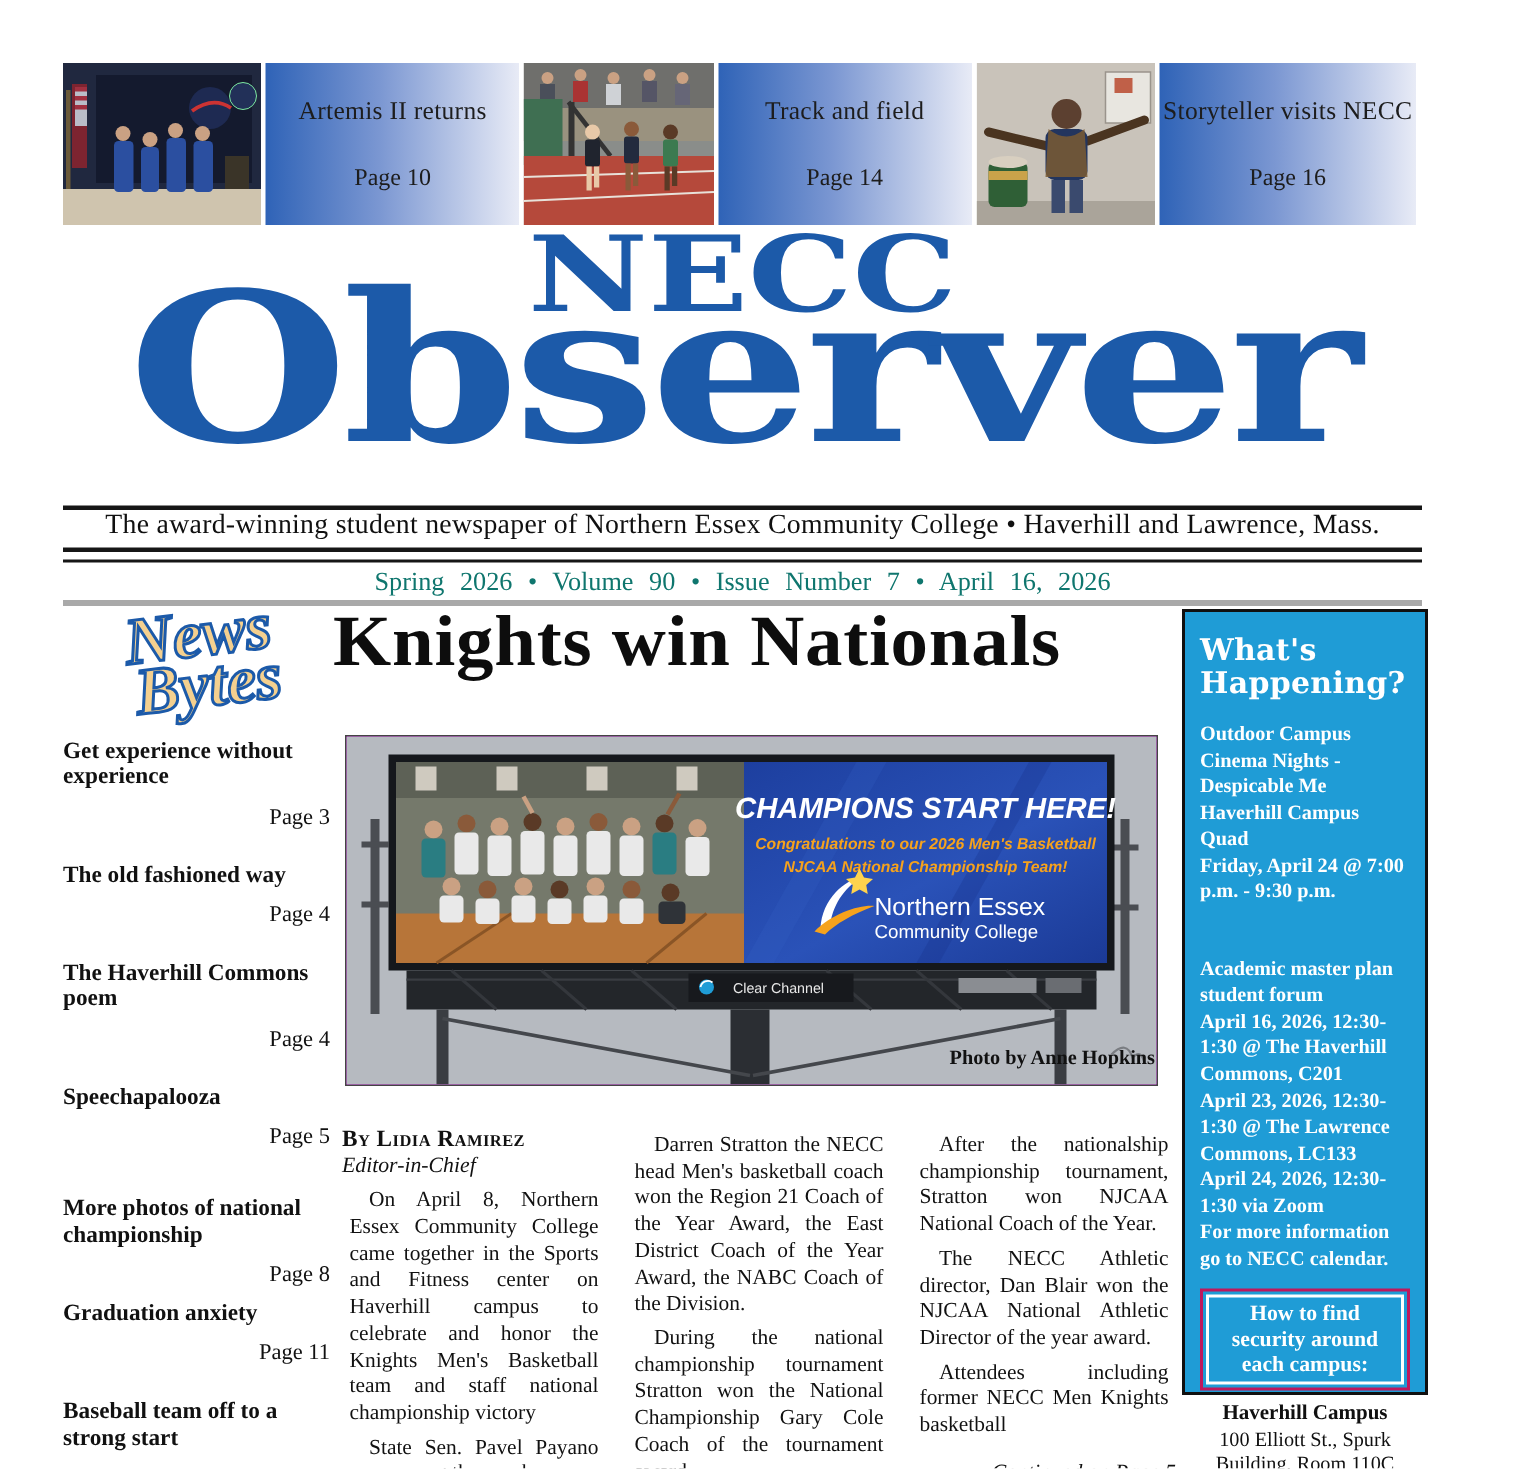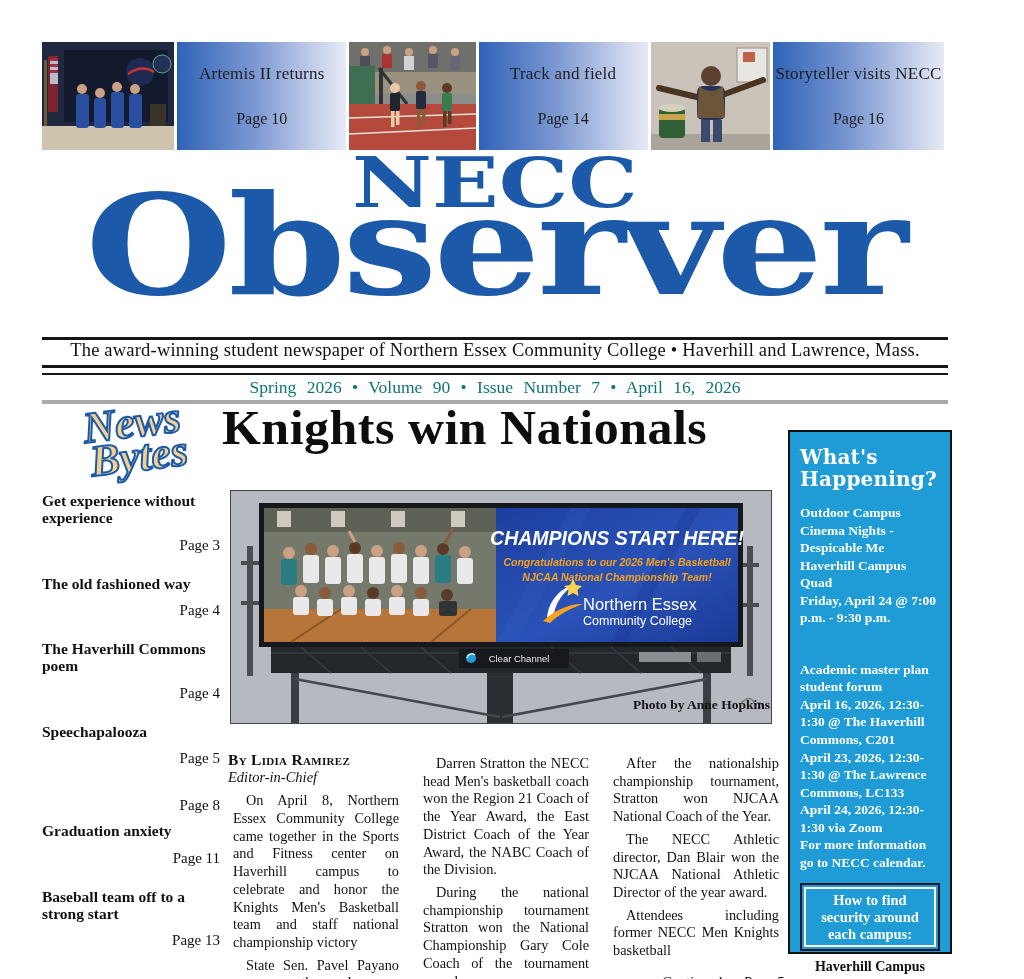--- a/index.html
+++ b/index.html
@@ -54,27 +54,27 @@
            font-weight:bold;font-size:14.5px;line-height:1.25;color:#202020;}
   .columns{position:absolute;left:228px;top:750px;width:556px;display:flex;gap:14px;}
   .col{width:176px;font-size:14.3px;line-height:1.24;text-align:justify;}
   .col p{margin:5px;text-indent:13px;}
   .byline{font-weight:bold;font-variant:small-caps;font-size:15.5px;letter-spacing:.3px;}
   .byline-title{font-style:italic;font-size:14.5px;margin-bottom:2px;}
   .continued{text-align:right;font-style:italic;font-size:14.5px;margin-top:14px;}
 
   
   .happening{position:absolute;left:788px;top:406px;width:164px;height:524px;background:#1f9cd6;
-             border:2px solid #101010;box-sizing:border-box;color:#fff;padding:14px 10px 8px 10px;margin-top:24px;}
+             border:2px solid #101010;box-sizing:border-box;color:#fff;padding:14px 10px 8px 10px;}
   .wh-title{font-family:"DejaVu Serif", serif;font-weight:bold;font-size:20px;line-height:1.1;
             margin-bottom:14px;letter-spacing:.2px;}
   .wh-event{font-weight:bold;font-size:13.5px;line-height:1.3;margin-bottom:8px;}
   .wh-event div{margin:0;}
   .wh-spacer{height:26px;}
-  .sec-box{border:2px solid #0f172a;padding:2px;margin:12px 0 8px 0;}
+  .sec-box{border:2px solid #be185d;padding:2px;margin:12px 0 8px 0;}
   .sec-box-inner{border:2px solid #fff;text-align:center;font-weight:bold;font-size:14.5px;
                  line-height:1.15;padding:3px 2px;}
   .sec-info{color:#101010;text-align:center;font-size:13.5px;line-height:1.18;}
   .sec-info .b{font-weight:bold;font-size:14px;}
 </style>
 </head>
 <body>
 
 <div class="page">
 
@@ -215,20 +215,21 @@
     </div>
     <div class="nb-item">
       <div class="nb-title">The Haverhill Commons poem</div>
       <div class="nb-page">Page 4</div>
     </div>
     <div class="nb-item gap-lg">
       <div class="nb-title">Speechapalooza</div>
       <div class="nb-page">Page 5</div>
     </div>
     <div class="nb-item gap-sm">
+      <div class="nb-title">More photos of national championship</div>
       <div class="nb-page">Page 8</div>
     </div>
     <div class="nb-item">
       <div class="nb-title">Graduation anxiety</div>
       <div class="nb-page">Page 11</div>
     </div>
     <div class="nb-item gap-sm">
       <div class="nb-title">Baseball team off to a strong start</div>
       <div class="nb-page">Page 13</div>
     </div>

